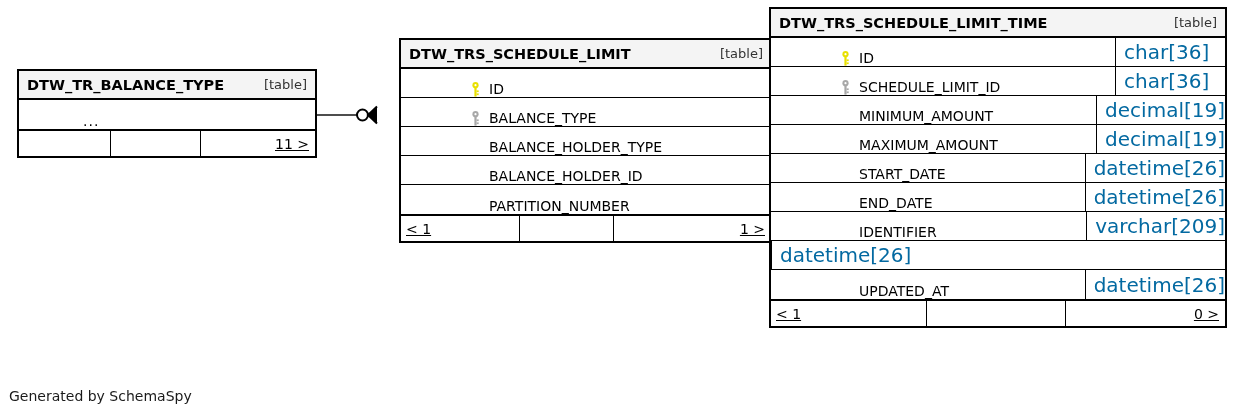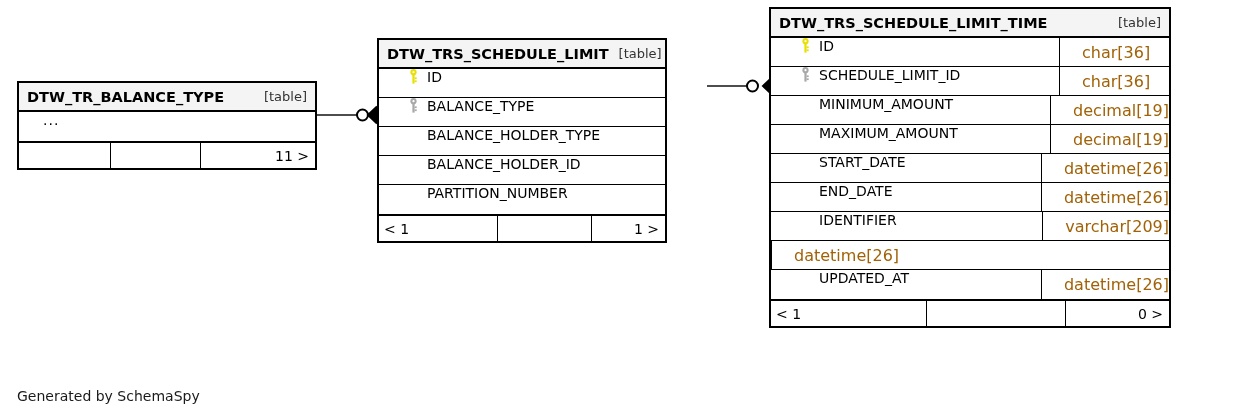--- a/index.html
+++ b/index.html
@@ -63,23 +63,24 @@
     align-items: stretch;
     border-bottom: 1.5px solid #000000;
   }
   .erd-row:last-child {
     border-bottom: none;
   }
 
   .cell-name {
     flex: 1 1 auto;
     display: flex;
-    align-items: flex-start;
+    align-items: flex-end;
     min-width: 0;
     padding-left: 22px;
+    margin-left: 40px;
   }
   .keyslot {
     width: 24px;
     flex: 0 0 24px;
     display: flex;
     align-items: center;
     justify-content: center;
   }
   .col-label {
     font-size: 14px;
@@ -93,32 +94,33 @@
     padding-left: 2px;
     letter-spacing: 1px;
   }
 
   .cell-type {
     box-sizing: border-box;
     flex: 0 0 110px;
     border-left: 1.5px solid #000000;
     display: flex;
     align-items: center;
-    padding-left: 22px;
-    font-size: 16px;
-    color: #a16207;
+    padding-left: 8px;
+    font-size: 20px;
+    color: #0369a1;
     white-space: nowrap;
   }
 
   
   .tbl-footer {
     box-sizing: border-box;
     height: 27px;
     display: flex;
     border-top: 2px solid #000000;
+    text-decoration: underline;
   }
   .foot-cell {
     box-sizing: border-box;
     display: flex;
     align-items: center;
     font-size: 14px;
     color: #000000;
     white-space: nowrap;
     overflow: hidden;
   }
@@ -171,21 +173,21 @@
       <path d="M 377 106.5 L 368 115 L 377 123.5" fill="#000000" stroke="#000000" stroke-width="2" stroke-linejoin="miter"></path>
     </g>
 
     <g>
       <line x1="707" y1="86" x2="747" y2="86" stroke="#4d4d4d" stroke-width="2.2"></line>
       <circle cx="752.5" cy="86" r="5.5" fill="#ffffff" stroke="#000000" stroke-width="2"></circle>
       <path d="M 772 77.5 L 763 86 L 772 94.5" fill="#000000" stroke="#000000" stroke-width="2" stroke-linejoin="miter"></path>
     </g>
   </svg>
 
-  <div class="erd-table" id="t-balance-type" style="left:17px; top:81px; width:300px;">
+  <div class="erd-table" id="t-balance-type" style="left:17px; top:69px; width:300px;">
 
     <div class="tbl-header">
       <span class="tbl-title">DTW_TR_BALANCE_TYPE</span>
       <span class="tbl-kind">[table]</span>
     </div>
 
     <div class="tbl-rows">
       <div class="erd-row" style="border-bottom:none;">
         <div class="cell-name">
           <span class="ellipsis-label">...</span>
@@ -193,21 +195,21 @@
       </div>
     </div>
 
     <div class="tbl-footer">
       <div class="foot-cell foot-left" style="flex:0 0 91px;"></div>
       <div class="foot-cell foot-mid" style="flex:0 0 91px;"></div>
       <div class="foot-cell foot-right" style="flex:1 1 auto;">11 &gt;</div>
     </div>
   </div>
 
-  <div class="erd-table" id="t-schedule-limit" style="left:377px; top:38px; width:290px;">
+  <div class="erd-table" id="t-schedule-limit" style="left:399px; top:38px; width:374px;">
 
     <div class="tbl-header">
       <span class="tbl-title">DTW_TRS_SCHEDULE_LIMIT</span>
       <span class="tbl-kind">[table]</span>
     </div>
 
     <div class="tbl-rows">
 
       <div class="erd-row">
         <div class="cell-name">
@@ -261,21 +263,21 @@
       </div>
     </div>
 
     <div class="tbl-footer">
       <div class="foot-cell foot-left" style="flex:0 0 118px;">&lt; 1</div>
       <div class="foot-cell foot-mid" style="flex:0 0 95px;"></div>
       <div class="foot-cell foot-right" style="flex:1 1 auto;">1 &gt;</div>
     </div>
   </div>
 
-  <div class="erd-table" id="t-limit-time" style="left:769px; top:7px; width:402px;">
+  <div class="erd-table" id="t-limit-time" style="left:769px; top:7px; width:458px;">
 
     <div class="tbl-header">
       <span class="tbl-title">DTW_TRS_SCHEDULE_LIMIT_TIME</span>
       <span class="tbl-kind">[table]</span>
     </div>
 
     <div class="tbl-rows">
 
       <div class="erd-row">
         <div class="cell-name">
@@ -363,15 +365,15 @@
       </div>
     </div>
 
     <div class="tbl-footer">
       <div class="foot-cell foot-left" style="flex:0 0 155px;">&lt; 1</div>
       <div class="foot-cell foot-mid" style="flex:0 0 140px;"></div>
       <div class="foot-cell foot-right" style="flex:1 1 auto;">0 &gt;</div>
     </div>
   </div>
 
-  <div class="credit" style="left:17px; top:388px;">Generated by SchemaSpy</div>
+  <div class="credit" style="left:9px; top:388px;">Generated by SchemaSpy</div>
 
 </div>
 
 </body></html>

